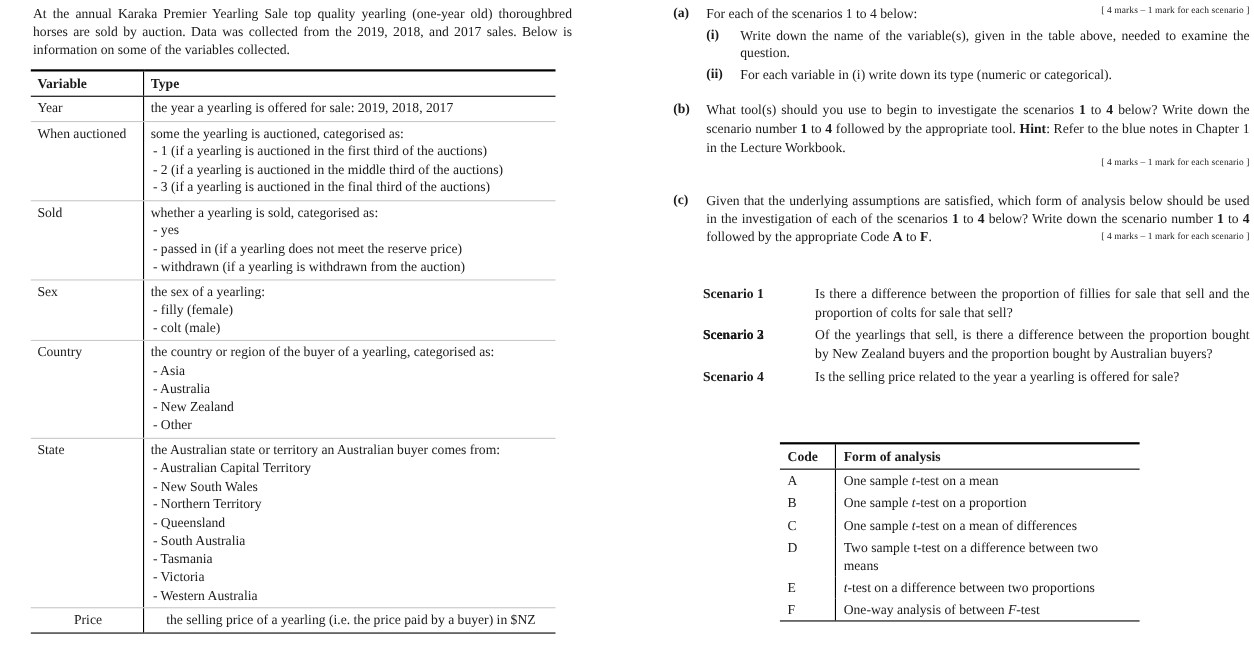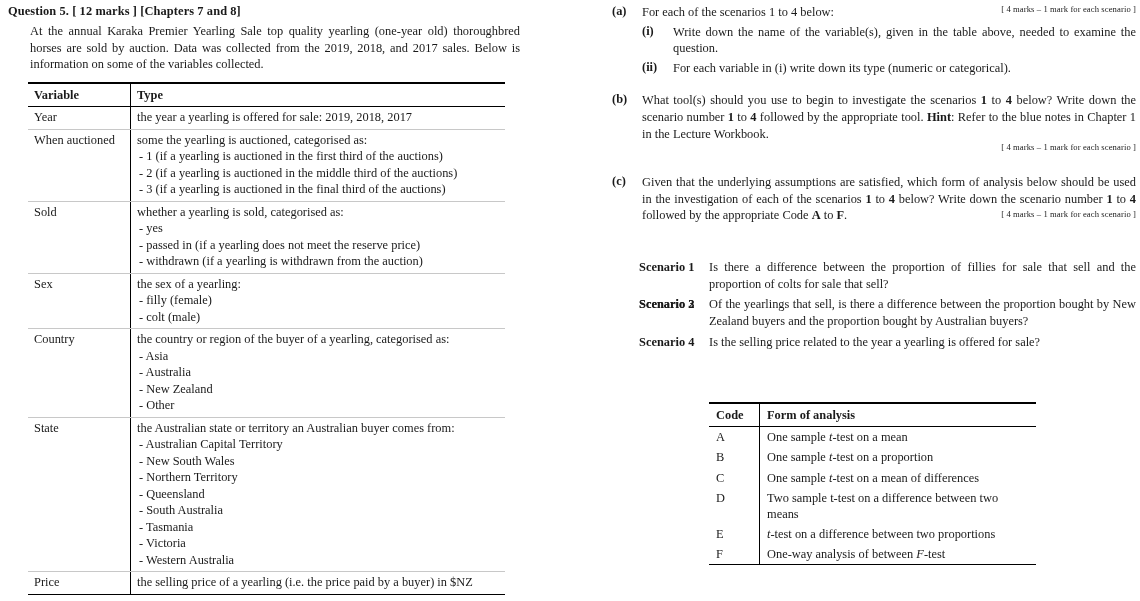--- a/index.html
+++ b/index.html
@@ -59,20 +59,21 @@
     border-top: 2.5px solid #000;
     border-bottom: 1px solid #000;
     padding-top: 3px;
     padding-bottom: 3px;
   }
   .var-table tbody tr td {
     border-bottom: 1px solid #c8c8c8;
   }
   .var-table tbody tr:last-child td {
     border-bottom: 1.6px solid #000;
+    text-align: center;
   }
   .var-table td.c-type, .var-table th.c-type {
     border-left: 1px solid #000;
   }
   .sub {
     display: block;
     margin-left: 2px;
   }
   
   .col-right {
@@ -140,21 +141,21 @@
     margin-bottom: 4px;
     line-height: 1.34;
   }
   .scen-row .s-lbl {
     position: absolute;
     left: 0;
     top: 0;
     font-weight: bold;
     white-space: nowrap;
   }
-  .scen-row .s-txt { text-align: justify; }
+  .scen-row .s-txt { text-align: justify; margin-left: 32px; }
   
   .code-table-wrap {
     margin-top: 52px;
     margin-left: 97px;
   }
   .code-table {
     border-collapse: collapse;
     width: 327px;
     font-size: 12.4px;
   }
@@ -180,21 +181,20 @@
     border-bottom: 1.8px solid #000;
   }
 </style>
 </head>
 <body>
 
 <div class="page">
 
   <div class="col-left">
 
-    <div class="q-heading">Question 5. [ 12 marks ] [Chapters 7 and 8]</div>
 
     <p class="intro">At the annual Karaka Premier Yearling Sale top quality yearling (one-year old) thoroughbred horses are sold by auction. Data was collected from the 2019, 2018, and 2017 sales. Below is information on some of the variables collected.</p>
 
     <table class="var-table">
       <thead>
         <tr>
           <th class="c-var">Variable</th>
           <th class="c-type">Type</th>
         </tr>
       </thead>

